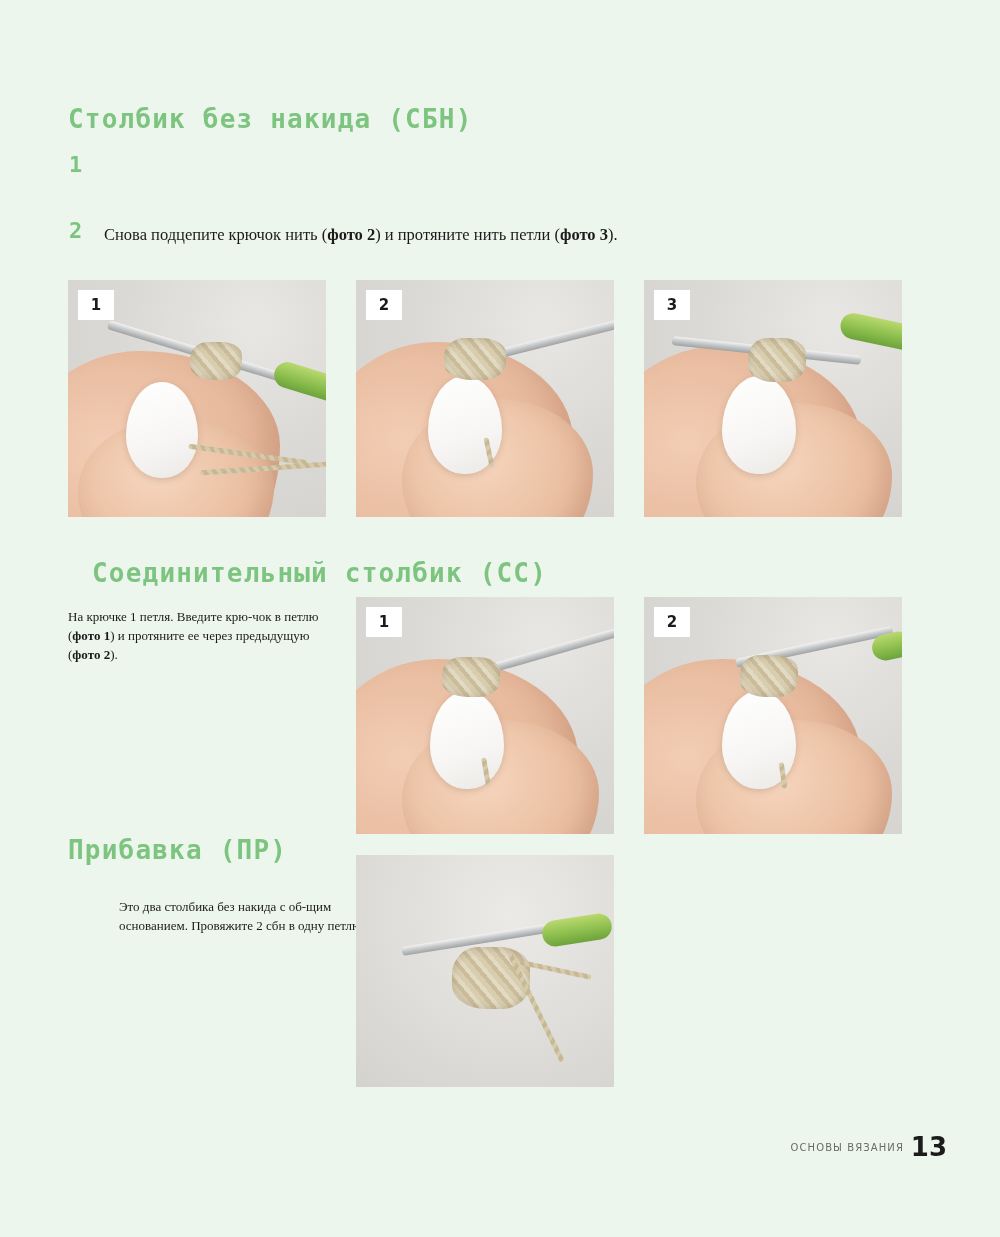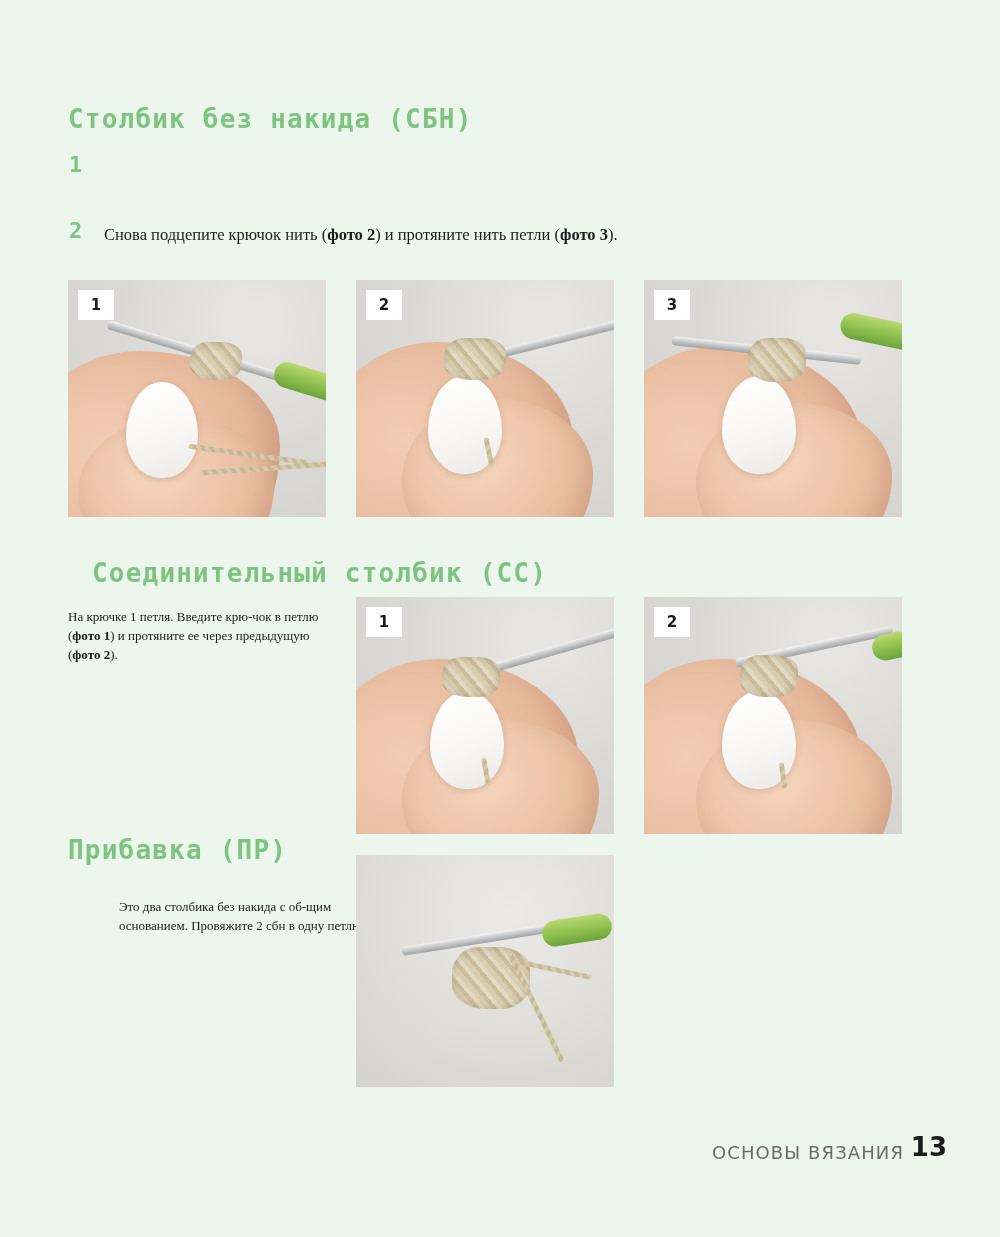--- a/index.html
+++ b/index.html
@@ -150,21 +150,21 @@
     padding: 0 6px;
     box-sizing: border-box;
   }
 
   
   .footer-label {
     position: absolute;
     right: 96px;
     top: 1142px;
     font-family: "DejaVu Sans", sans-serif;
-    font-size: 18px;
+    font-size: 10px;
     letter-spacing: 1.1px;
     color: #6a6a6a;
     text-transform: uppercase;
   }
   .footer-page {
     position: absolute;
     right: 53px;
     top: 1132px;
     font-family: "DejaVu Sans", sans-serif;
     font-weight: bold;

